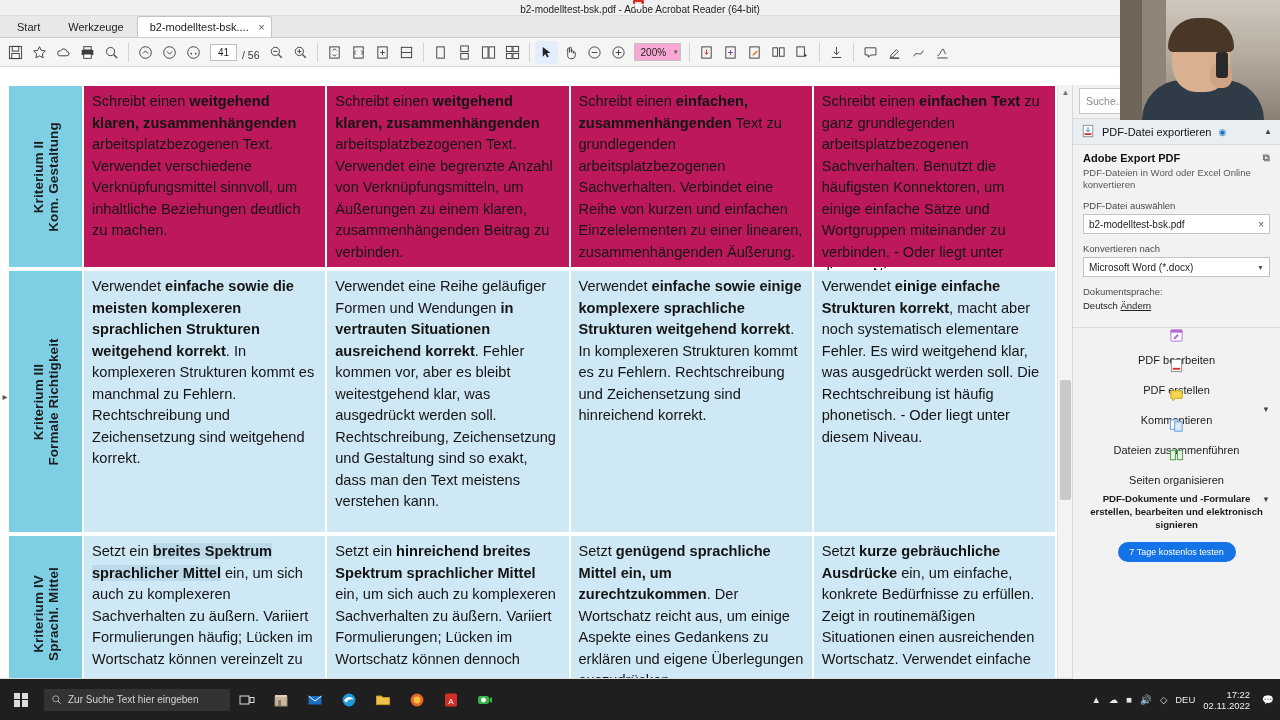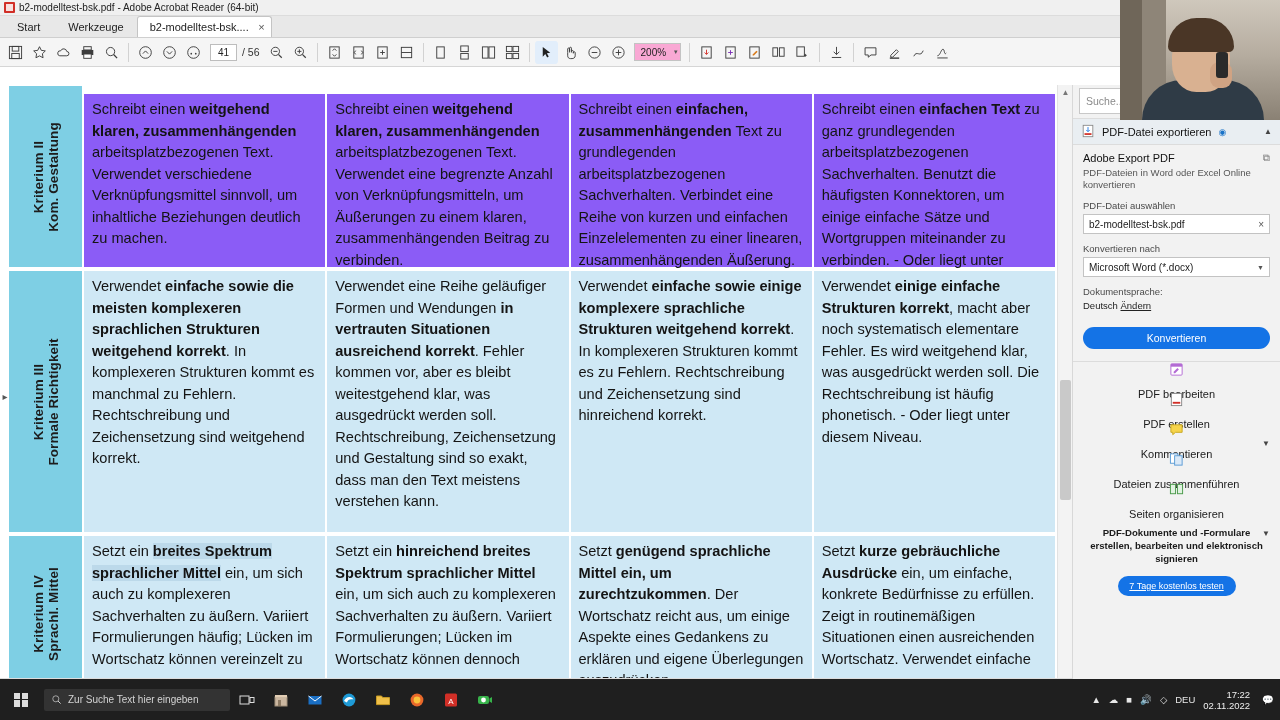--- a/index.html
+++ b/index.html
@@ -8,21 +8,21 @@
     width: 1280px; height: 720px;
     overflow: hidden;
     font-family: "Liberation Sans", sans-serif;
     background: #ffffff;
   }
   #app { position: relative; width: 1280px; height: 720px; }
 
   
   .titlebar {
     height: 16px; background: #f0f0f0; border-bottom: 1px solid #dcdcdc;
-    display: flex; align-items: center; padding: 0 4px; font-size: 10px; color: #222;
+    display: flex; align-items: center; padding: 0 4px; font-size: 10px; color: #222; flex-direction: column;
   }
   .titlebar .ico {
     width: 11px; height: 11px; background: #d12f27; border-radius: 1px; margin-right: 4px;
     position: relative;
   }
   .titlebar .ico::after{
     content:""; position:absolute; left:2px; top:2px; width:7px; height:7px;
     background:#fff; clip-path: polygon(0 0,100% 0,100% 100%,0 100%);
     opacity:.85;
   }
@@ -62,21 +62,21 @@
     display: flex; align-items: center; padding: 0 4px; gap: 1px;
   }
   .tb {
     width: 23px; height: 23px; display: flex; align-items: center; justify-content: center;
     color: #3d3d3d; font-size: 13px; border-radius: 3px;
   }
   .tb.sel { background:#e2eefb; }
   .tb svg { display:block; }
   .sep { width:1px; height:19px; background:#d2d2d2; margin:0 4px; }
   .pagebox {
-    display:flex; align-items:center; font-size:10.5px; color:#333; gap:5px; margin:0 4px;
+    display:flex; align-items:flex-end; font-size:10.5px; color:#333; gap:5px; margin:0 4px;
   }
   .pagefield {
     width: 27px; height: 17px; border: 1px solid #bdbdbd; background:#fff;
     font-size: 10px; text-align:center; line-height:15px; color:#222;
   }
   .zoombox {
     display:flex; align-items:center; border:1px solid #c3c3c3; background:#f9a8d4;
     height:18px; font-size:10px; color:#222; padding:0 2px 0 6px; margin:0 3px;
   }
   .zoombox .caret { font-size:7px; color:#555; margin-left:8px; }
@@ -115,42 +115,42 @@
     position:relative;
   }
   .rowhead .vtext {
     transform: rotate(-90deg); white-space: nowrap; font-size: 13.5px;
     font-weight: 700; color:#1d1d1d; letter-spacing:.1px; text-align:center;
   }
   .cell {
     width: 251px; background:#cfe8f5; border:1px solid #ffffff;
     padding: 5px 8px 6px 8px; font-size: 14.6px; line-height: 21.5px; color:#141414;
   }
-  .cell.r1 { background:#8b5cf6;margin-top:8px; }
+  .cell.r1 { background:#be185d; }
   .cell b { font-weight: 700; }
   .hl { background:#bcd9ea; }
 
   
   .rpanel {
     position:absolute; right:0; top:85px; width:208px; height:607px;
     background:#f2f2f2; border-left:1px solid #d8d8d8; font-size:10.5px; color:#2b2b2b;
   }
   .rsearch {
     height:26px; margin:3px 6px 4px 6px; background:#fff; border:1px solid #c8c8c8;
     display:flex; align-items:center; padding:0 6px; font-size:10.5px; color:#8a8a8a;
   }
   .rhead {
     height:27px; display:flex; align-items:center; gap:7px; padding:0 8px;
     background:#e9eef2; border-top:1px solid #dcdcdc; border-bottom:1px solid #dcdcdc;
     font-size:11px; color:#111; font-weight:400;
   }
   .rhead .chev { margin-left:auto; font-size:8px; color:#444; }
   .rhead .dot { color:#1a73c8; font-size:9px; }
   .sec { padding: 7px 10px 4px 10px; }
-  .sec .t1 { font-size:11px; color:#111; margin-bottom:3px; display:flex; align-items:center;}
+  .sec .t1 { font-size:11px; color:#111; margin-bottom:3px; display:flex; align-items:center;font-weight:bold;}
   .sec .t1 .cpy { margin-left:auto; color:#777; font-size:10px; }
   .sec .sub { font-size:9.5px; color:#555; line-height:12px; }
   .lbl { font-size:9.5px; color:#4a4a4a; margin:9px 0 3px 0; }
   .field {
     height:20px; background:#fff; border:1px solid #c3c3c3; display:flex; align-items:center;
     padding:0 5px; font-size:10px; color:#1b1b1b;
   }
   .field .x { margin-left:auto; color:#555; font-size:10px; }
   .field .cv { margin-left:auto; color:#555; font-size:7px; }
   .doclang { font-size:9.5px; color:#222; margin-top:2px; }
@@ -162,21 +162,21 @@
   }
   .rdiv { height:1px; background:#dcdcdc; margin:12px 0 0 0; }
   .ritem {
     height:30px; display:flex; align-items:center; gap:9px; padding:0 10px; font-size:11px; color:#1b1b1b;flex-direction:column;
   }
   .ritem .chev { margin-left:auto; font-size:8px; color:#444; }
   .promo { text-align:center; padding: 14px 16px 0 16px; }
   .promo .p1 { font-size:9.6px; font-weight:700; color:#1b1b1b; line-height:13px; }
   .promo .p2 {
     margin: 11px auto 0 auto; width:118px; height:20px; background:#1473e6; color:#fff;
-    border-radius:10px; font-size:9px; display:flex; align-items:center; justify-content:center;text-decoration:underline;
+    border-radius:10px; font-size:9px; display:flex; align-items:center; justify-content:center;
   }
 
   
   .webcam {
     position:absolute; right:0; top:0; width:160px; height:120px;
     background: linear-gradient(170deg,#b9b2a6 0%, #8d8478 55%, #6f665c 100%);
     overflow:hidden;
   }
   .wc-wall { position:absolute; inset:0; background:
      linear-gradient(180deg,#cfc8bc 0%, #b6ada0 45%, #8a8174 100%); }
@@ -548,21 +548,20 @@
         <span class="cv">▼</span>
       </div>
 
       <div class="lbl">Dokumentsprache:</div>
       <div class="doclang">
         <span>Deutsch</span>
         <u>Ändern</u>
       </div>
     </div>
 
-    <div class="btn-primary">Konvertieren</div>
 
     <div class="rdiv"></div>
 
     <div class="ritem">
       <span>
         <svg width="15" height="15" viewBox="0 0 16 16">
             <rect x="2" y="2" width="12" height="12" rx="1" fill="#fff" stroke="#b36bd4"></rect>
             <rect x="2" y="2" width="12" height="3" fill="#b36bd4"></rect>
             <path d="M5 10.5l4-4 1.5 1.5-4 4H5z" fill="#b36bd4"></path>
           </svg>

